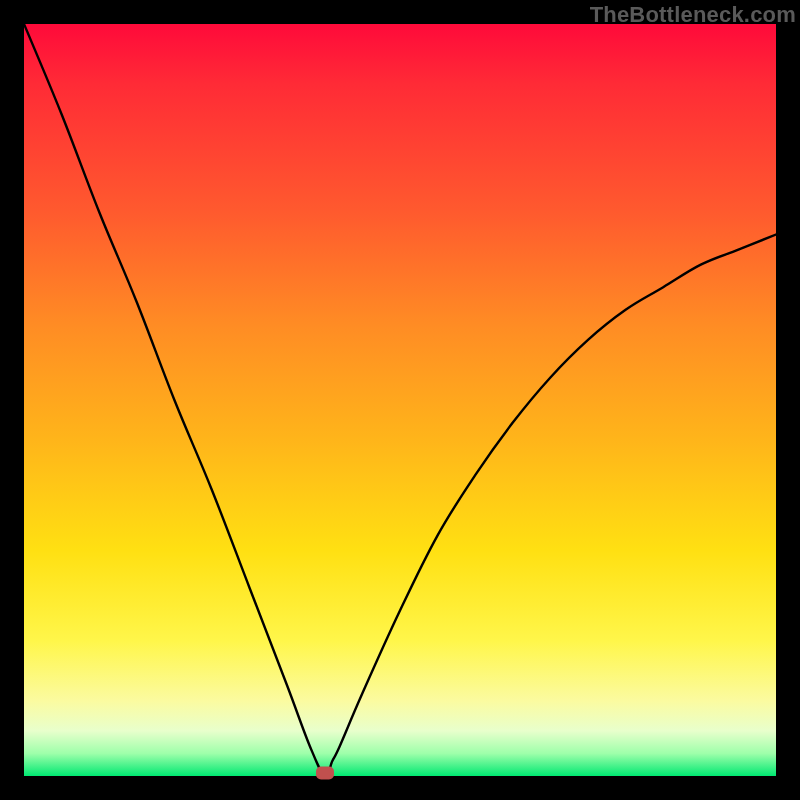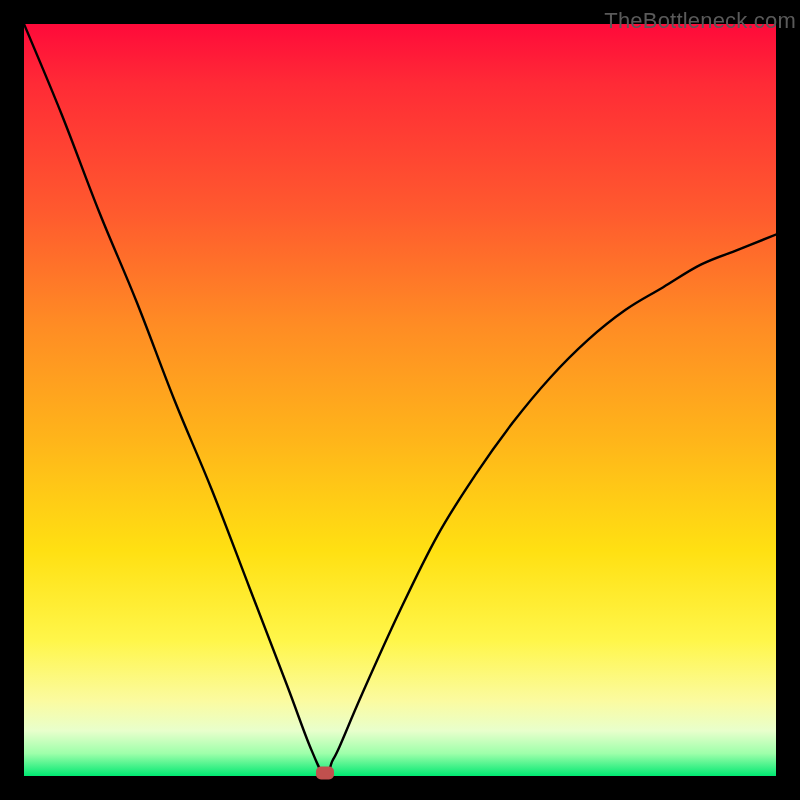--- a/index.html
+++ b/index.html
@@ -35,25 +35,25 @@
       #ffe012 70%,
       #fff64a 82%,
       #fbfba0 90%,
       #e8ffcc 94%,
       #9effaa 97%,
       #00e872 100%
     );
   }
   .watermark {
     position: absolute;
-    top: 8px;
+    top: 2px;
     right: 4px;
     color: #5a5a5a;
     font-size: 22px;
-    font-weight: 400;
+    font-weight: 700;
     letter-spacing: 0.2px;
     z-index: 5;
   }
   .curve-layer {
     position: absolute;
     left: 24px;
     top: 24px;
     width: 752px;
     height: 752px;
     z-index: 3;

